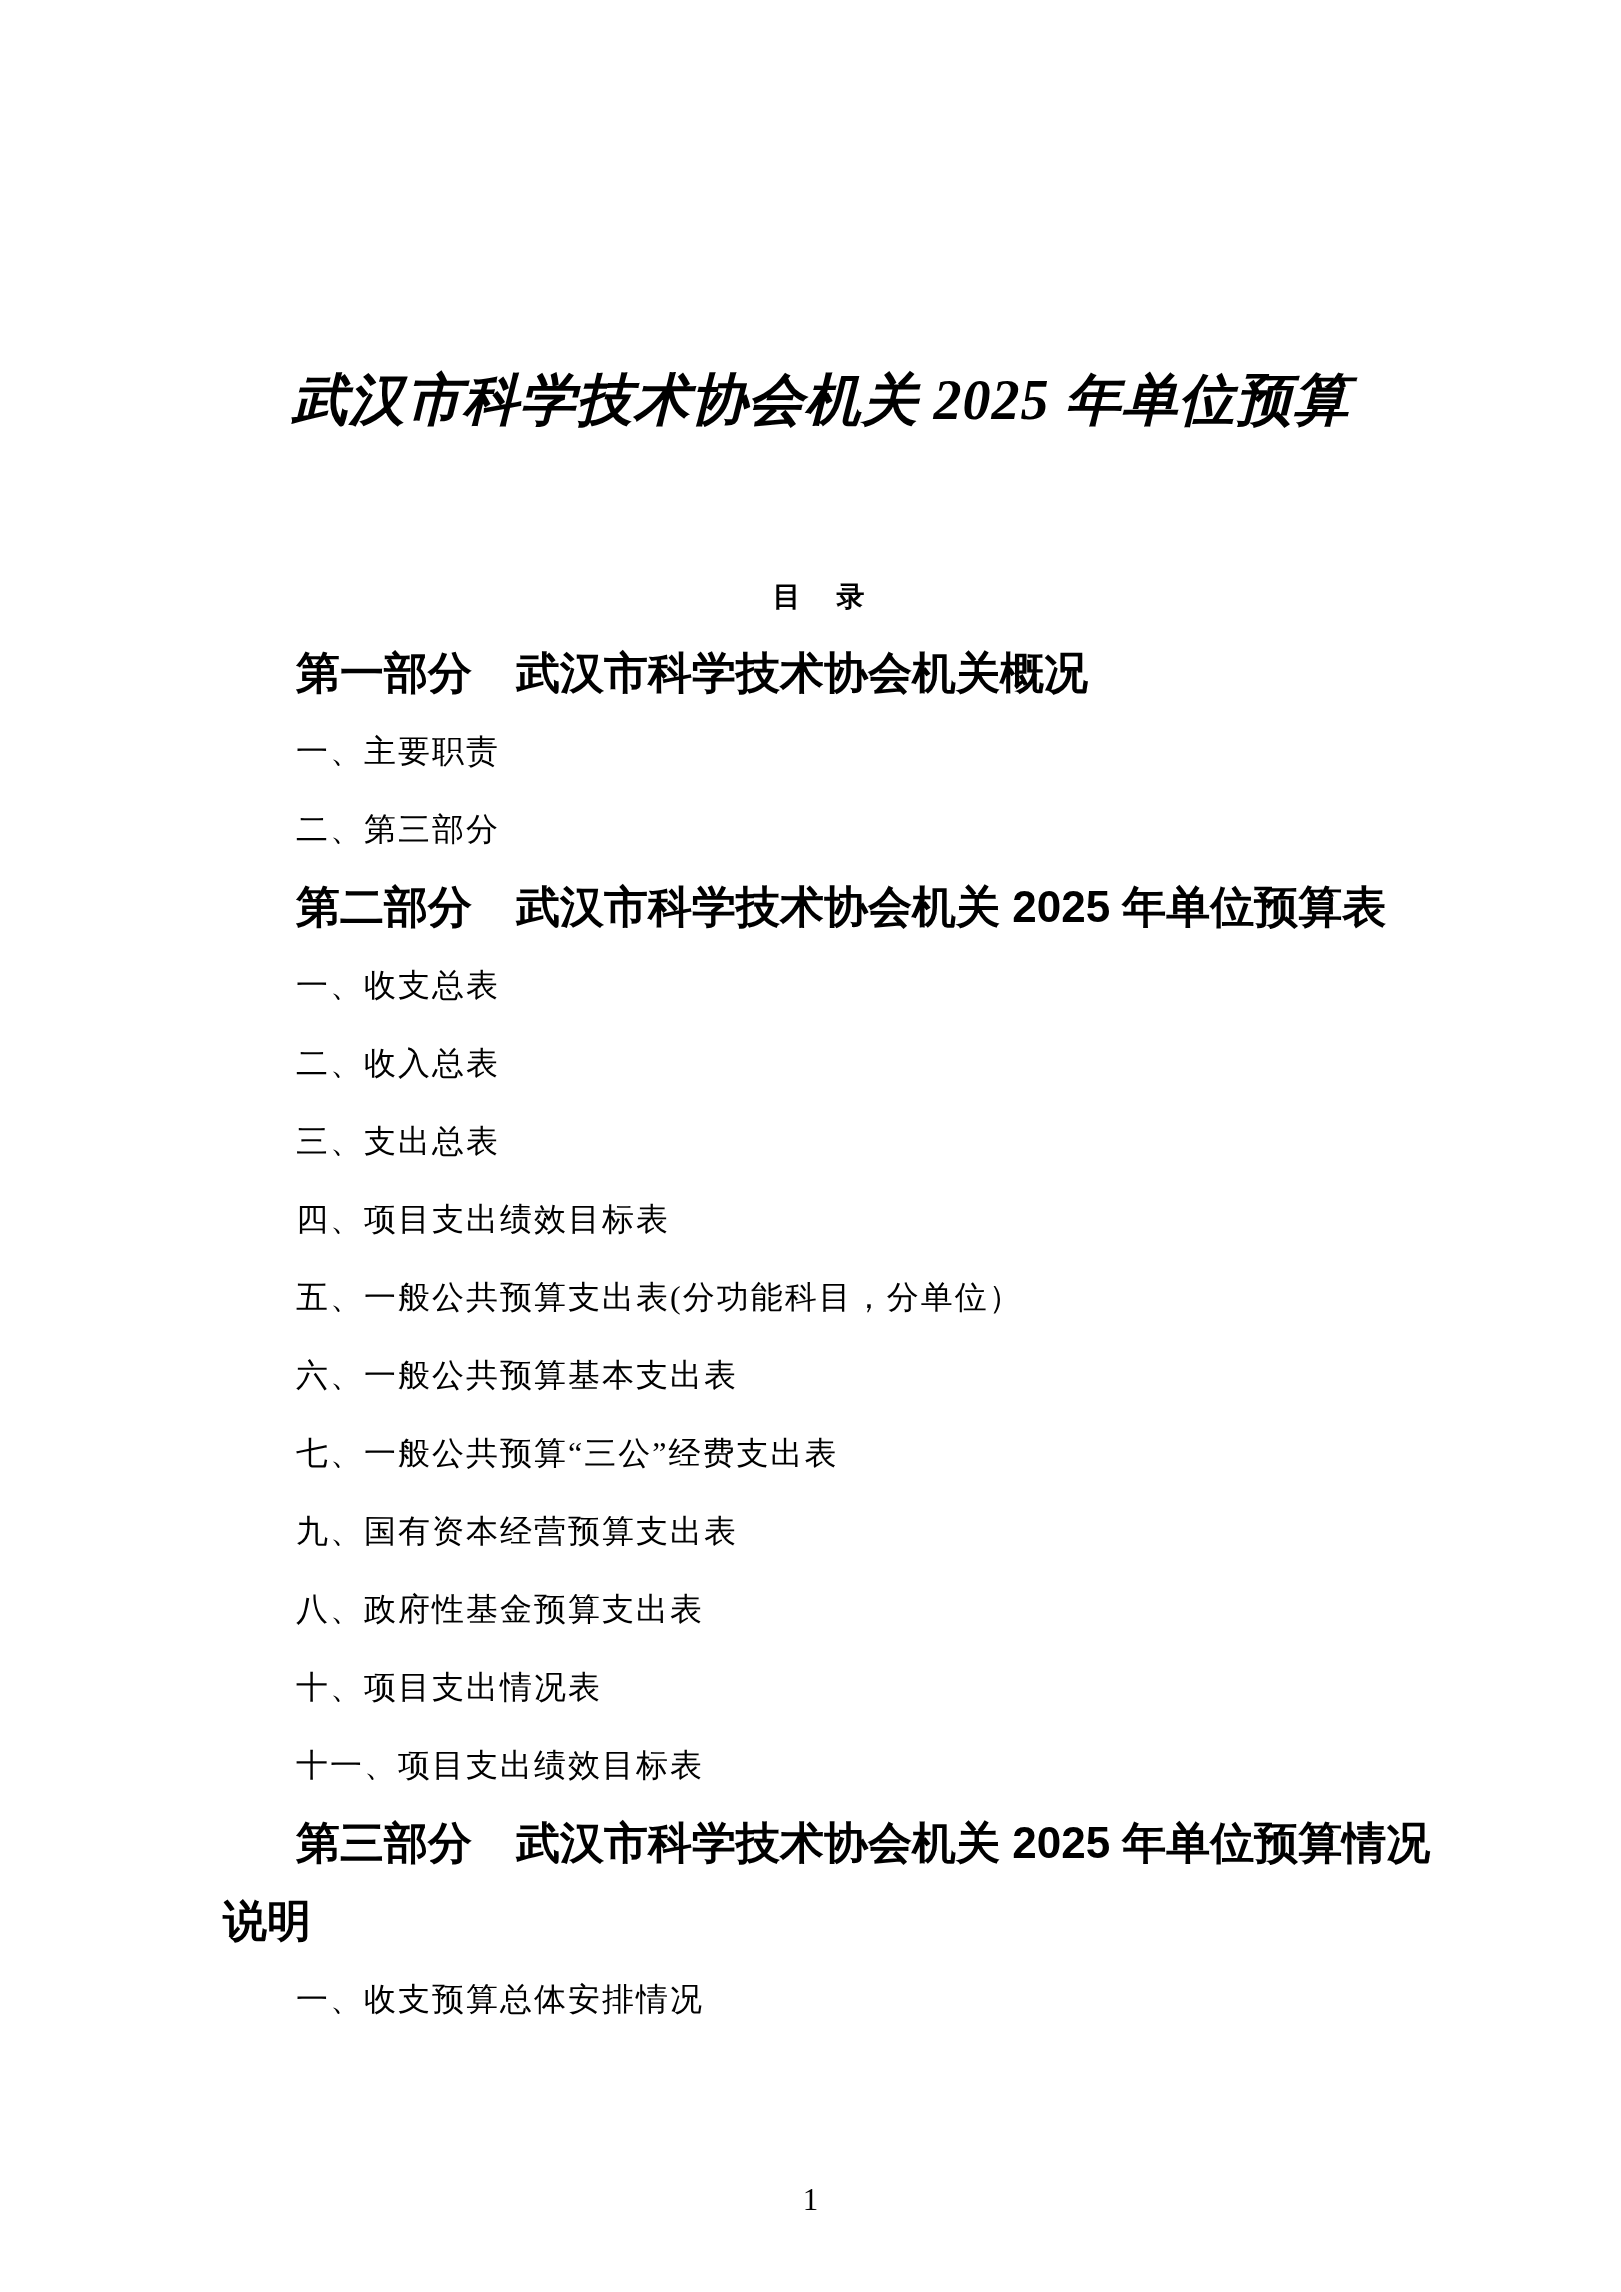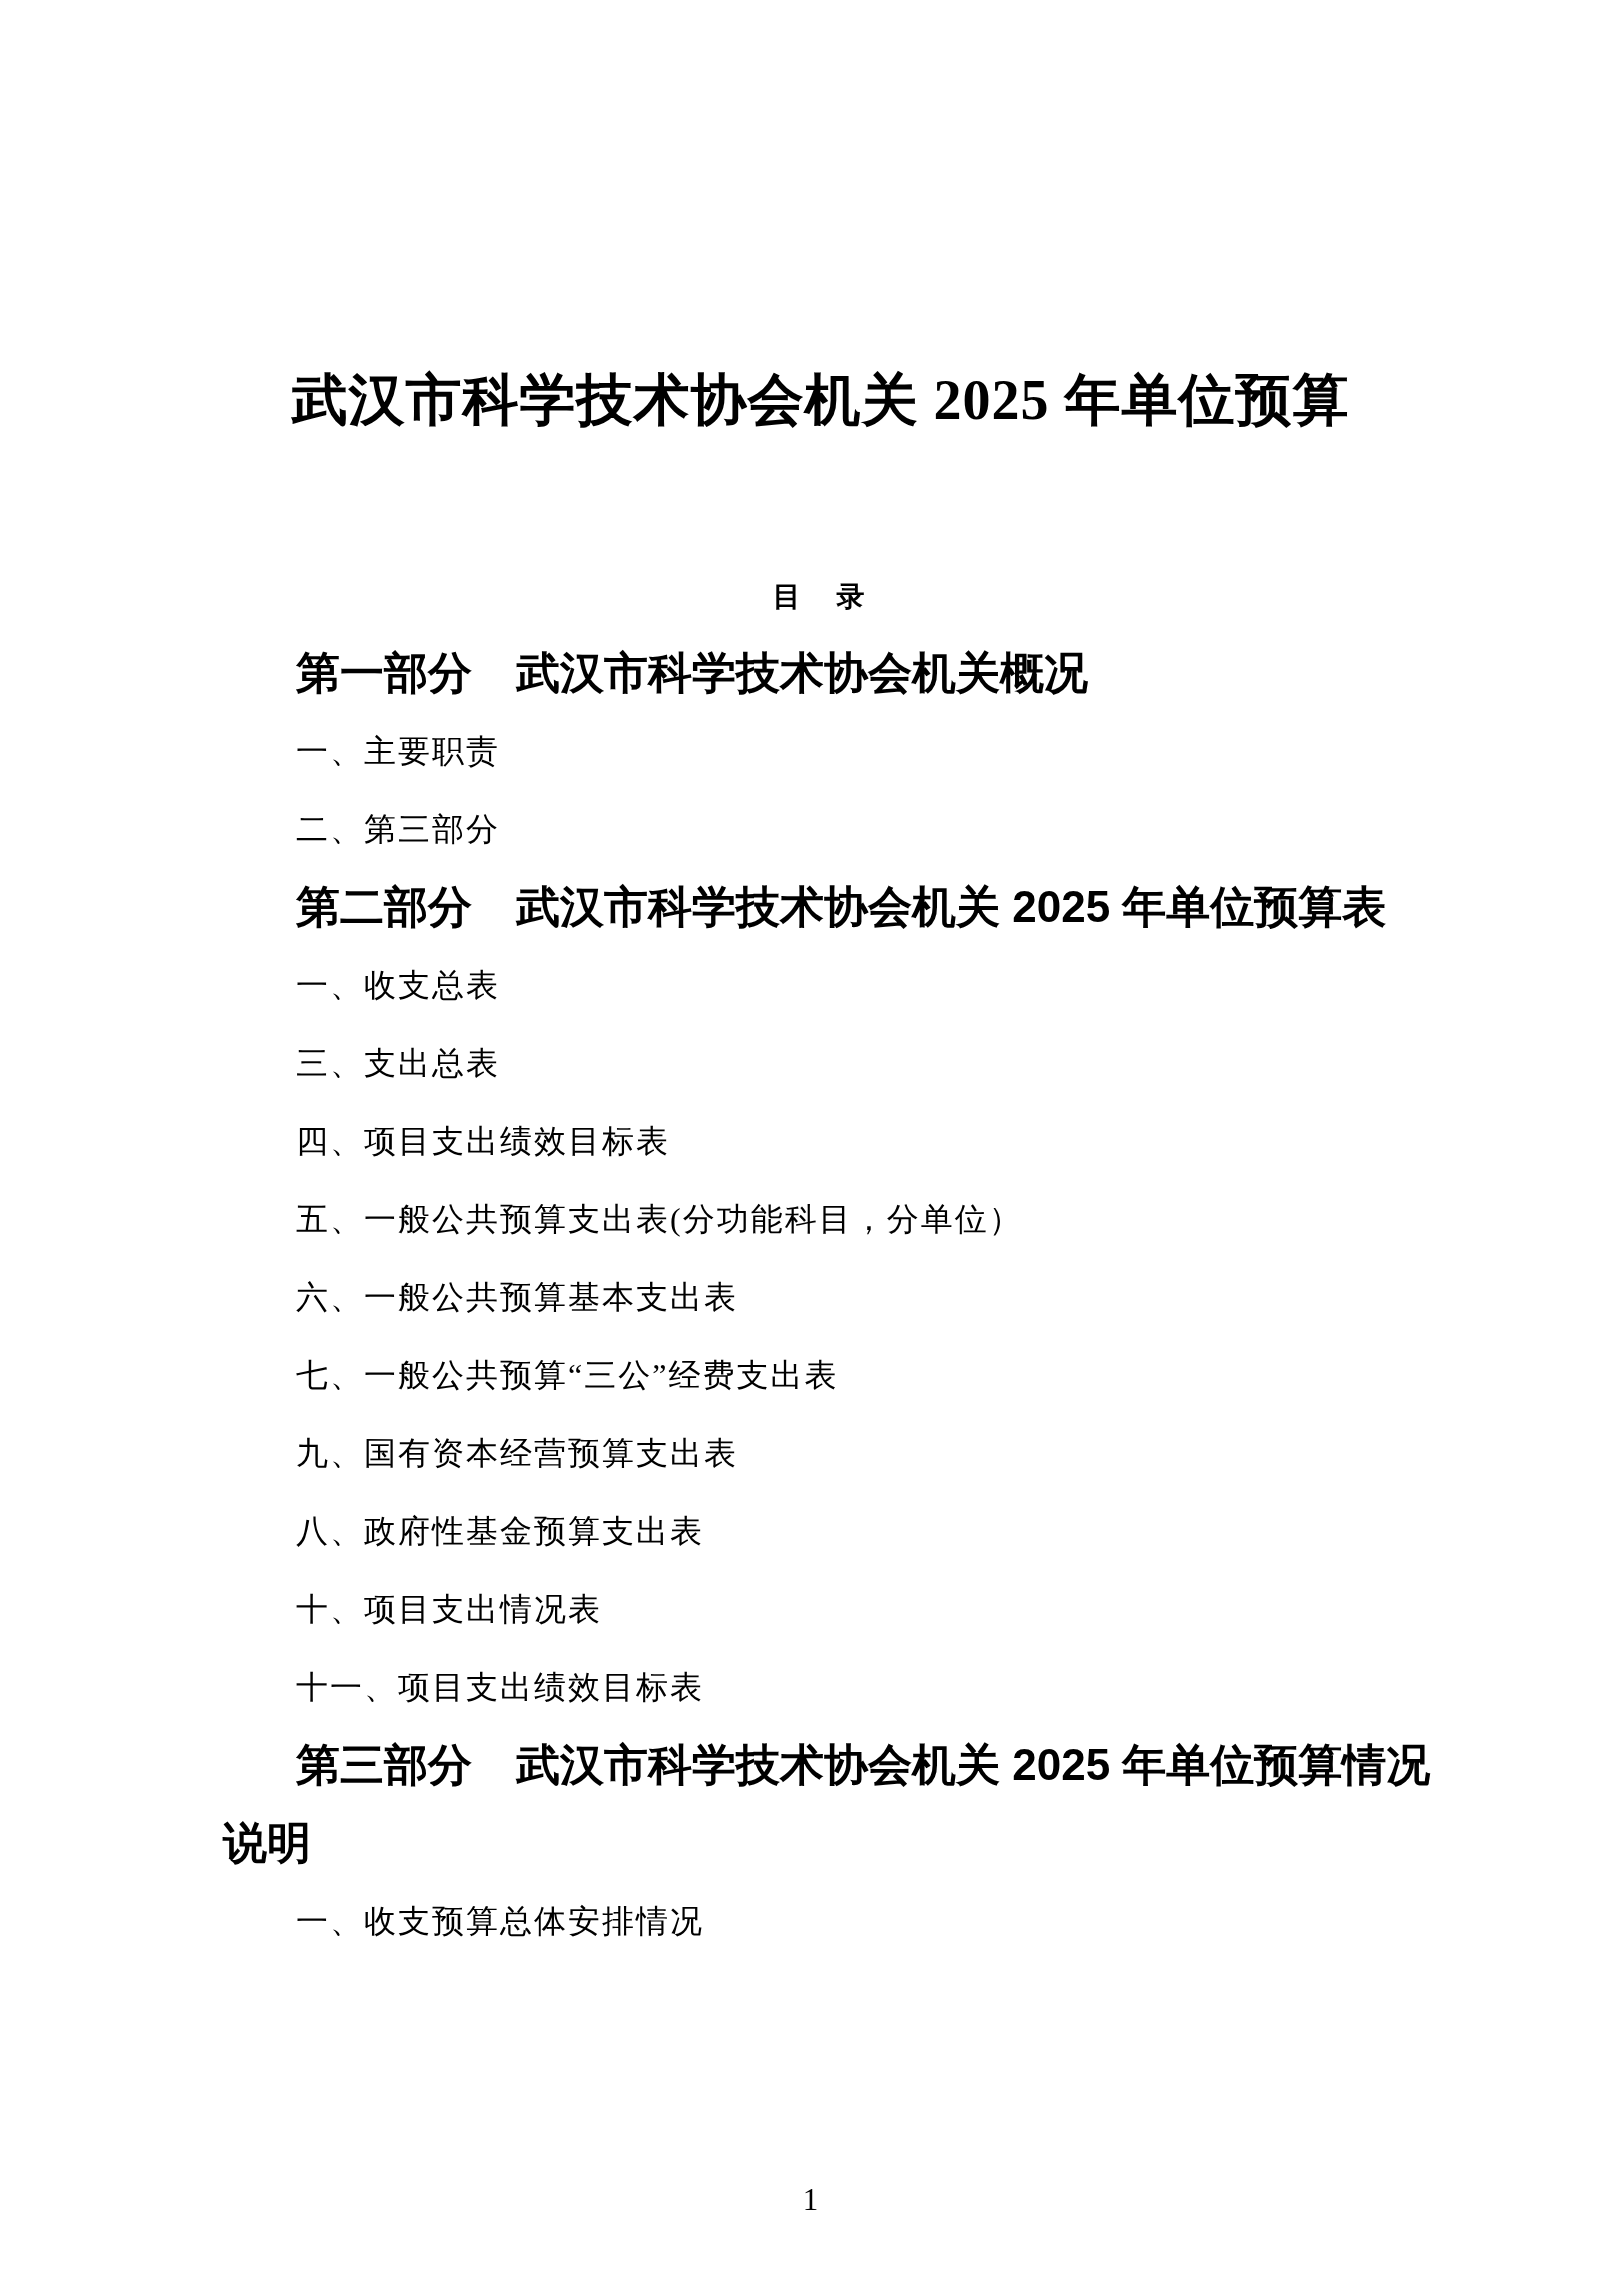--- a/index.html
+++ b/index.html
@@ -21,20 +21,21 @@
   }
   .doc-title {
     margin-top: 372px;
     font-size: 56px;
     line-height: 57px;
     font-weight: bold;
     text-align: center;
     font-family: "Liberation Serif", "DejaVu Serif", serif;
     letter-spacing: 1px;
     white-space: nowrap;
+    font-style: italic;
   }
   .toc-title {
     margin-top: 131px;
     font-size: 28px;
     line-height: 74px;
     font-weight: bold;
     text-align: center;
     font-family: "Liberation Sans", "DejaVu Sans", sans-serif;
     letter-spacing: 3.9px;
   }
@@ -76,20 +77,21 @@
   <div class="doc-title">武汉市科学技术协会机关 2025 年单位预算</div>
 
   <div class="toc-title">目　录</div>
 
   <div class="toc">
       <div class="toc-line part">第一部分　武汉市科学技术协会机关概况</div>
       <div class="toc-line item">一、主要职责</div>
       <div class="toc-line item">二、第三部分</div>
       <div class="toc-line part">第二部分　武汉市科学技术协会机关 2025 年单位预算表</div>
       <div class="toc-line item">一、收支总表</div>
+      <div class="toc-line item">二、收入总表</div>
       <div class="toc-line item">三、支出总表</div>
       <div class="toc-line item">四、项目支出绩效目标表</div>
       <div class="toc-line item">五、一般公共预算支出表(分功能科目，分单位）</div>
       <div class="toc-line item">六、一般公共预算基本支出表</div>
       <div class="toc-line item">七、一般公共预算“三公”经费支出表</div>
       <div class="toc-line item">九、国有资本经营预算支出表</div>
       <div class="toc-line item">八、政府性基金预算支出表</div>
       <div class="toc-line item">十、项目支出情况表</div>
       <div class="toc-line item">十一、项目支出绩效目标表</div>
       <div class="toc-line part">第三部分　武汉市科学技术协会机关 2025 年单位预算情况</div>

